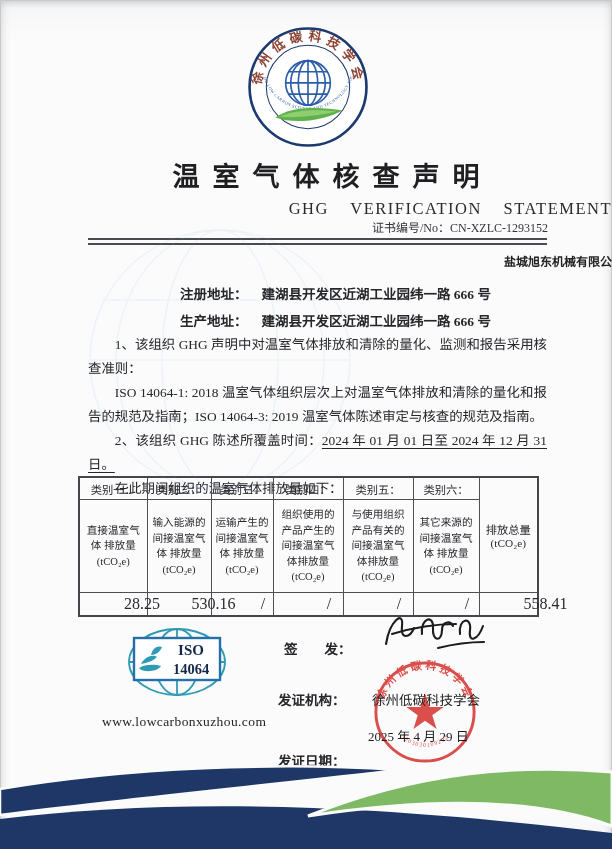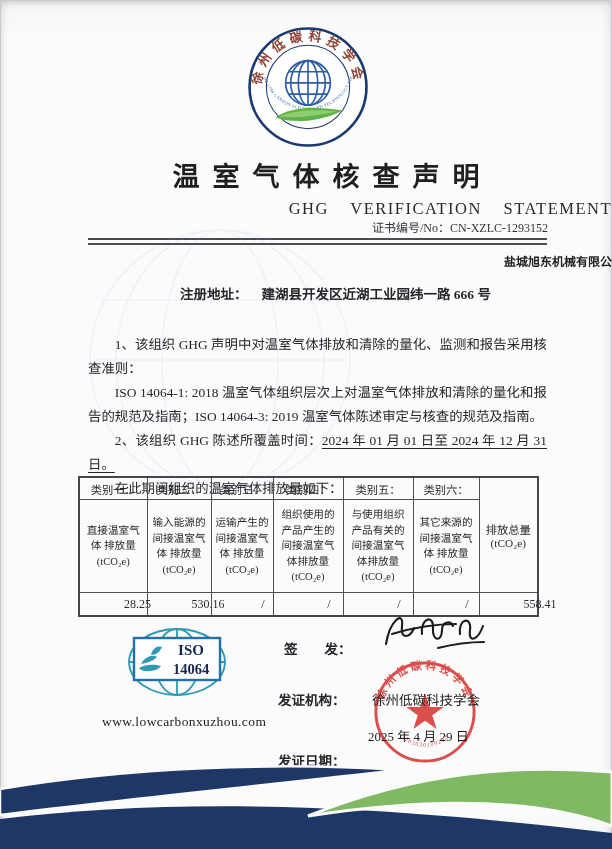--- a/index.html
+++ b/index.html
@@ -32,21 +32,21 @@
              text-align:justify;color:#26262a;}
   .body-text p{margin:0;text-indent:2em;}
   .u{text-decoration:underline;text-underline-offset:3px;}
   .bold-line{font-weight:normal;text-indent:0;}
   
   .ghg-table{left:78px;top:476px;width:459px;border-collapse:collapse;table-layout:fixed;
              font-size:11.5px;color:#2a2a2e;}
   .ghg-table td{border:1.4px solid #4e4e55;text-align:center;vertical-align:middle;padding:1px 2px;}
   .ghg-table .cat-row td{height:19px;font-size:11.3px;}
   .ghg-table .desc-row td{height:86px;font-size:10.6px;line-height:15.5px;padding:3px 3px;}
-  .ghg-table .val-row td{height:20px;font-size:12px;padding-left:44px;}
+  .ghg-table .val-row td{height:20px;font-size:16px;padding-left:44px;}
   .ghg-table{border:2px solid #45454c;}
   
   .iso-logo{left:127px;top:624px;width:100px;height:76px;}
   .website{left:102px;top:714px;font-size:13.5px;font-weight:normal;letter-spacing:.4px;color:#232327;}
   .f-label{font-size:13.5px;font-weight:bold;color:#26262a;}
   .sign-label{left:284px;top:638px;}
   .issuer-label{left:278px;top:689px;}
   .date-label{left:278px;top:750px;}
   .issuer-value{left:372px;top:689px;font-size:13.5px;color:#222;z-index:3;}
   .date-value{left:368px;top:726px;font-size:13px;color:#1d1d20;z-index:3;}
@@ -100,20 +100,23 @@
 
   <div class="abs title-cn">温室气体核查声明</div>
   <div class="abs title-en">GHG VERIFICATION STATEMENT</div>
   <div class="abs cert-no">证书编号/No：CN-XZLC-1293152</div>
   <div class="abs double-rule"></div>
 
   <div class="abs company">盐城旭东机械有限公司</div>
   <div class="abs addr-block">
     <div class="addr-row">
       <span class="lbl">注册地址：</span><span>建湖县开发区近湖工业园纬一路 666 号</span>
+    </div>
+    <div class="addr-row">
+      <span class="lbl">生产地址：</span><span>建湖县开发区近湖工业园纬一路 666 号</span>
     </div>
   </div>
 
   <div class="abs body-text">
     <p>1、该组织 GHG 声明中对温室气体排放和清除的量化、监测和报告采用核查准则：</p>
     <p>ISO 14064-1: 2018 温室气体组织层次上对温室气体排放和清除的量化和报告的规范及指南；ISO 14064-3: 2019 温室气体陈述审定与核查的规范及指南。</p>
     <p><span>2、该组织 GHG 陈述所覆盖时间：</span><span class="u">2024 年 01 月 01 日至 2024 年 12 月 31 日。</span></p>
     <p class="bold-line">在此期间组织的温室气体排放量如下：</p>
   </div>
 

